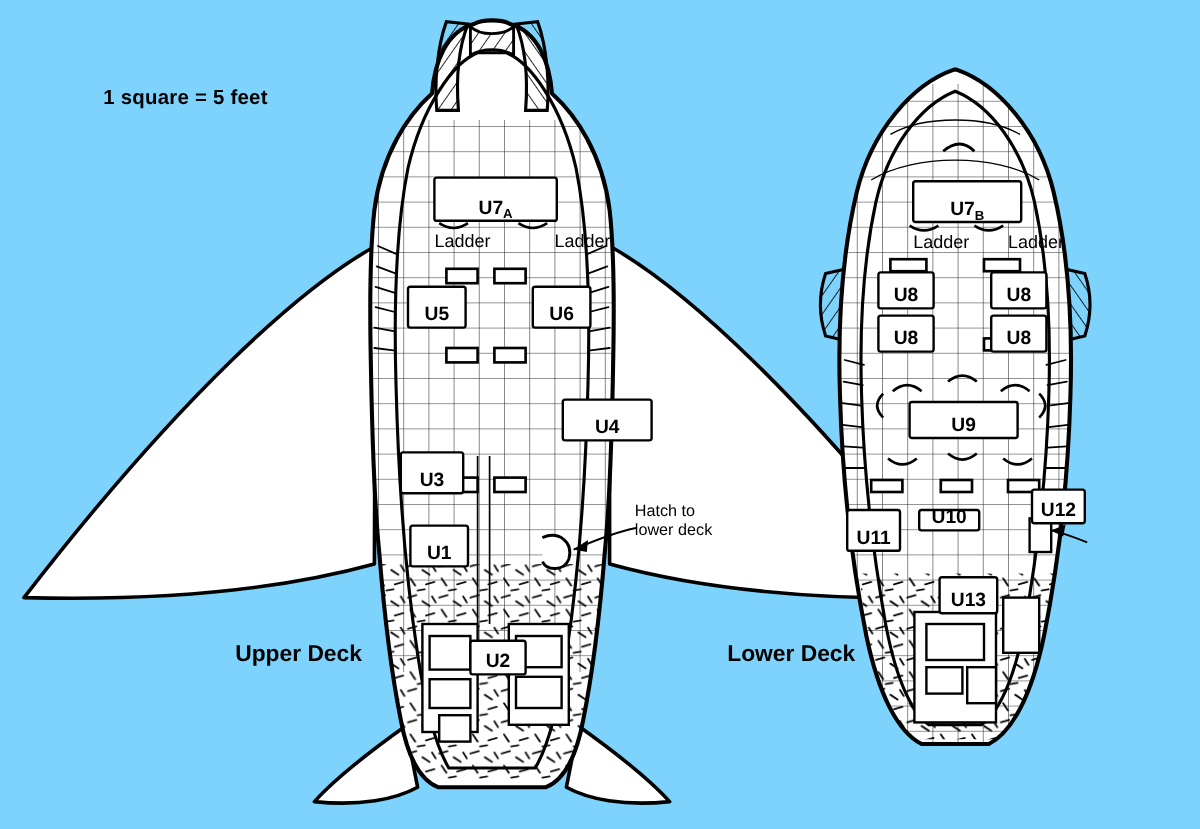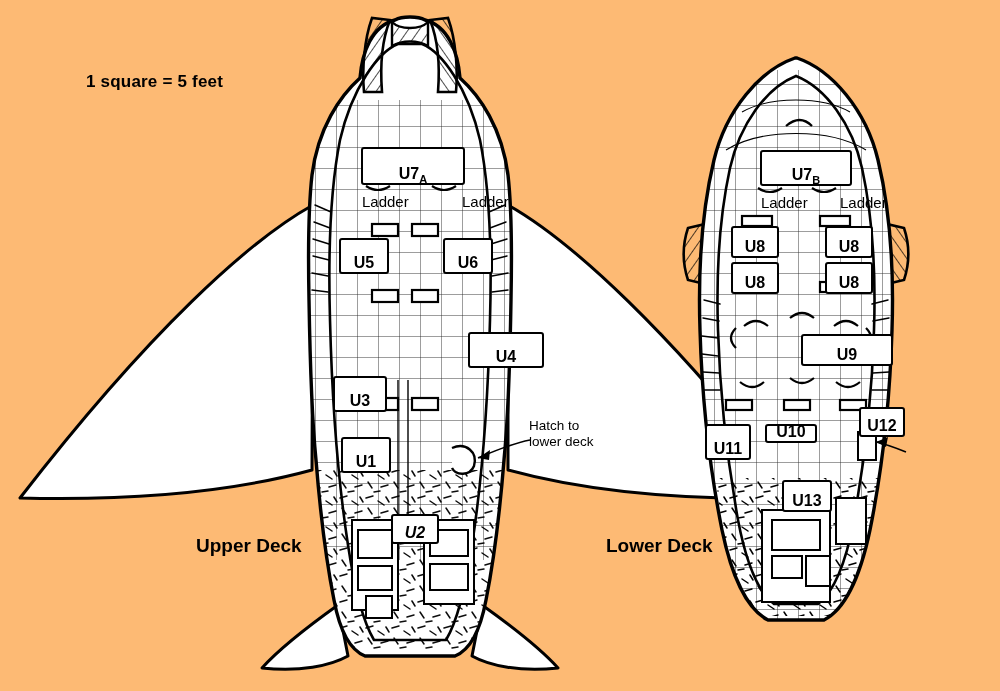--- a/index.html
+++ b/index.html
@@ -8,21 +8,21 @@
     background: #ffffff;
   }
   body {
     font-family: "Liberation Sans", sans-serif;
   }
   #stage {
     position: relative;
     width: 1000px;
     height: 691px;
     overflow: hidden;
-    background: #fdba74;
+    background: #7dd3fc;
   }
   #mapsvg {
     position: absolute;
     left: 0;
     top: 0;
     width: 1000px;
     height: 691px;
   }
   .lbl {
     position: absolute;
@@ -300,21 +300,21 @@
   </div>
   <div class="room-box" style="left:333px; top:348px; width:54px; height:36px;margin-top:28px;">
     <span>U3</span>
   </div>
   <div class="room-box" style="left:443px; top:332px; width:76px; height:36px;margin-left:25px;">
     <span>U4</span>
   </div>
   <div class="room-box" style="left:341px; top:437px; width:50px; height:36px;">
     <span>U1</span>
   </div>
-  <div class="room-box" style="left:391px; top:514px; width:48px; height:30px;font-style:italic;">
+  <div class="room-box" style="left:391px; top:533px; width:48px; height:30px;">
     <span>U2</span>
   </div>
 
   <div class="lbl tiny-label" style="left:334px; top:193px;">Ladder</div>
   <div class="lbl tiny-label" style="left:434px; top:193px;">Ladder</div>
 
   <div class="lbl callout" style="left:529px; top:418px; width:92px; white-space:pre-line;">Hatch to
 lower deck</div>
 
   <div class="room-box" style="left:760px; top:150px; width:92px; height:36px;">
@@ -326,21 +326,21 @@
   </div>
   <div class="room-box" style="left:825px; top:226px; width:48px; height:32px;">
     <span>U8</span>
   </div>
   <div class="room-box" style="left:731px; top:262px; width:48px; height:32px;">
     <span>U8</span>
   </div>
   <div class="room-box" style="left:825px; top:262px; width:48px; height:32px;">
     <span>U8</span>
   </div>
-  <div class="room-box wide" style="left:757px; top:334px; width:92px; height:32px;margin-left:44px;">
+  <div class="room-box wide" style="left:757px; top:334px; width:92px; height:32px;">
     <span>U9</span>
   </div>
   <div class="room-box" style="left:705px; top:424px; width:46px; height:36px;">
     <span>U11</span>
   </div>
   <div class="room-box" style="left:765px; top:424px; width:52px; height:19px;">
     <span>U10</span>
   </div>
   <div class="room-box" style="left:859px; top:407px; width:46px; height:30px;">
     <span>U12</span>

